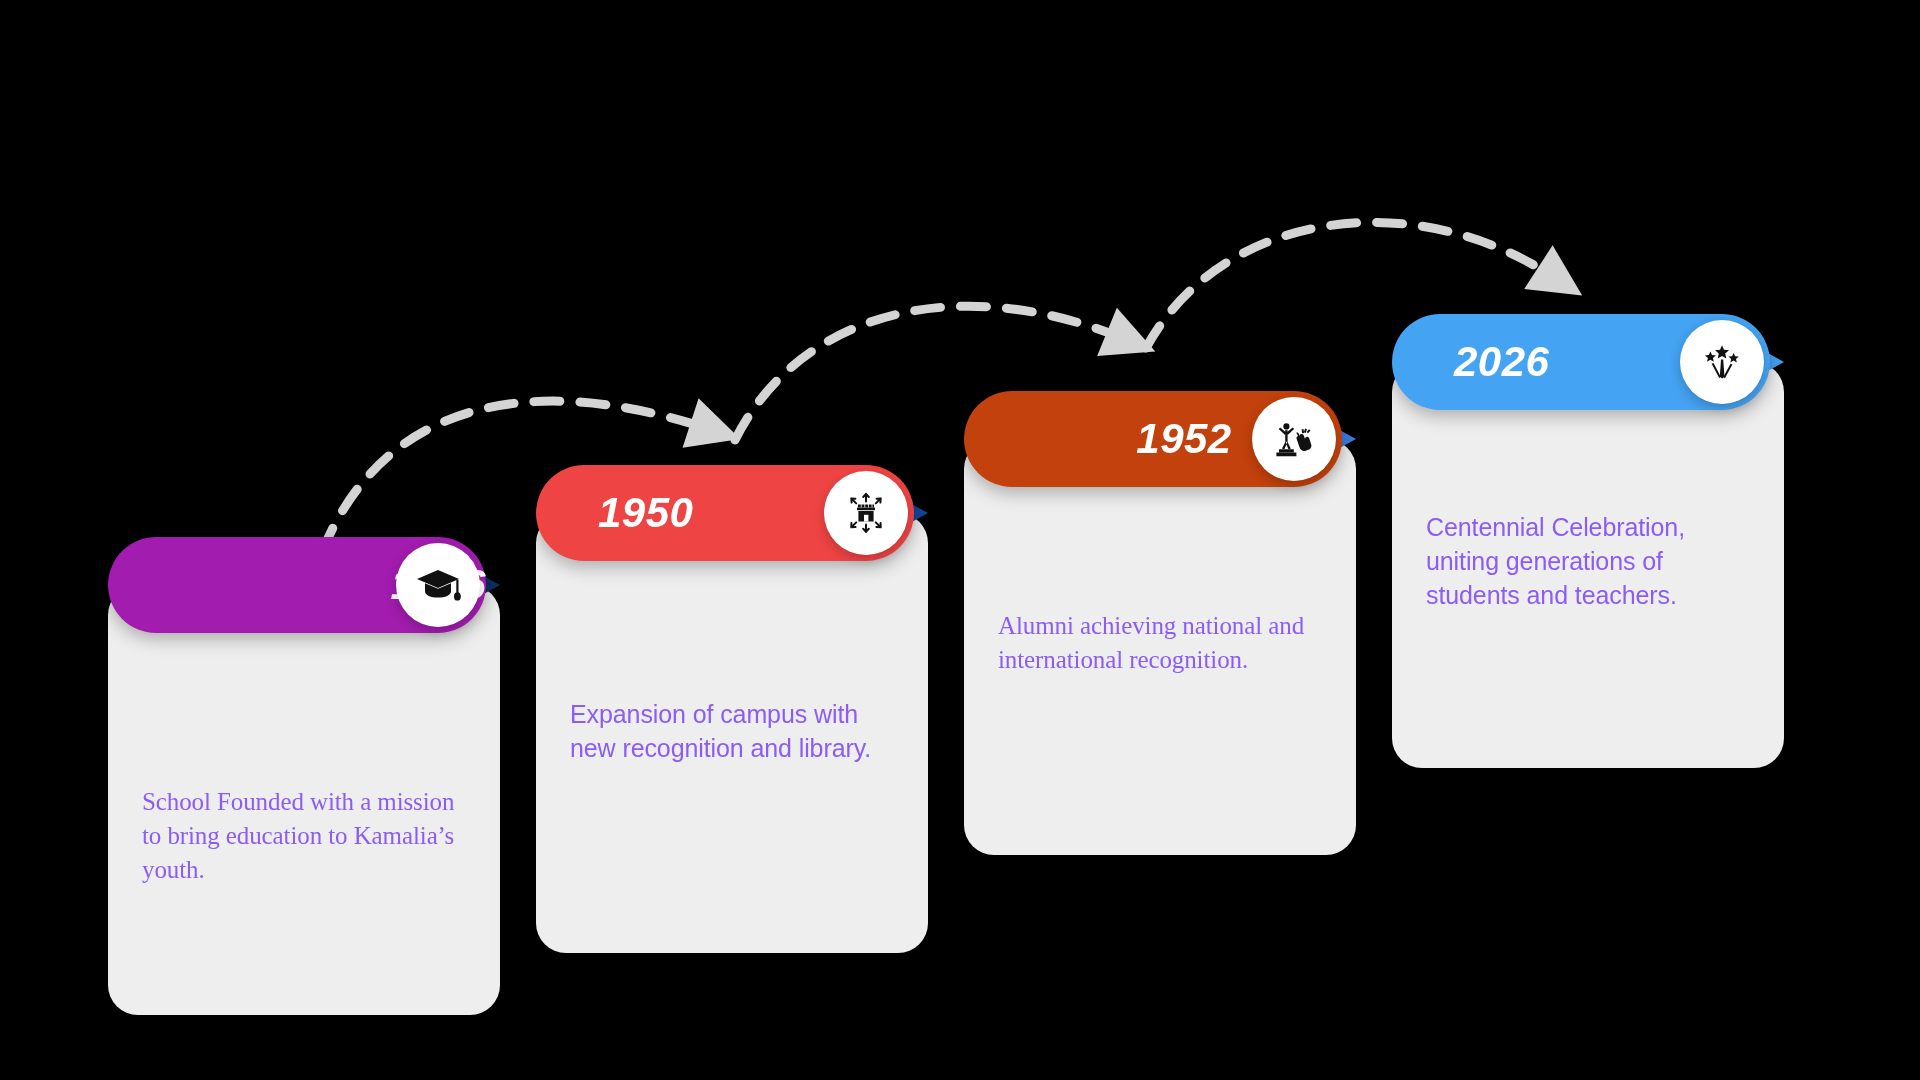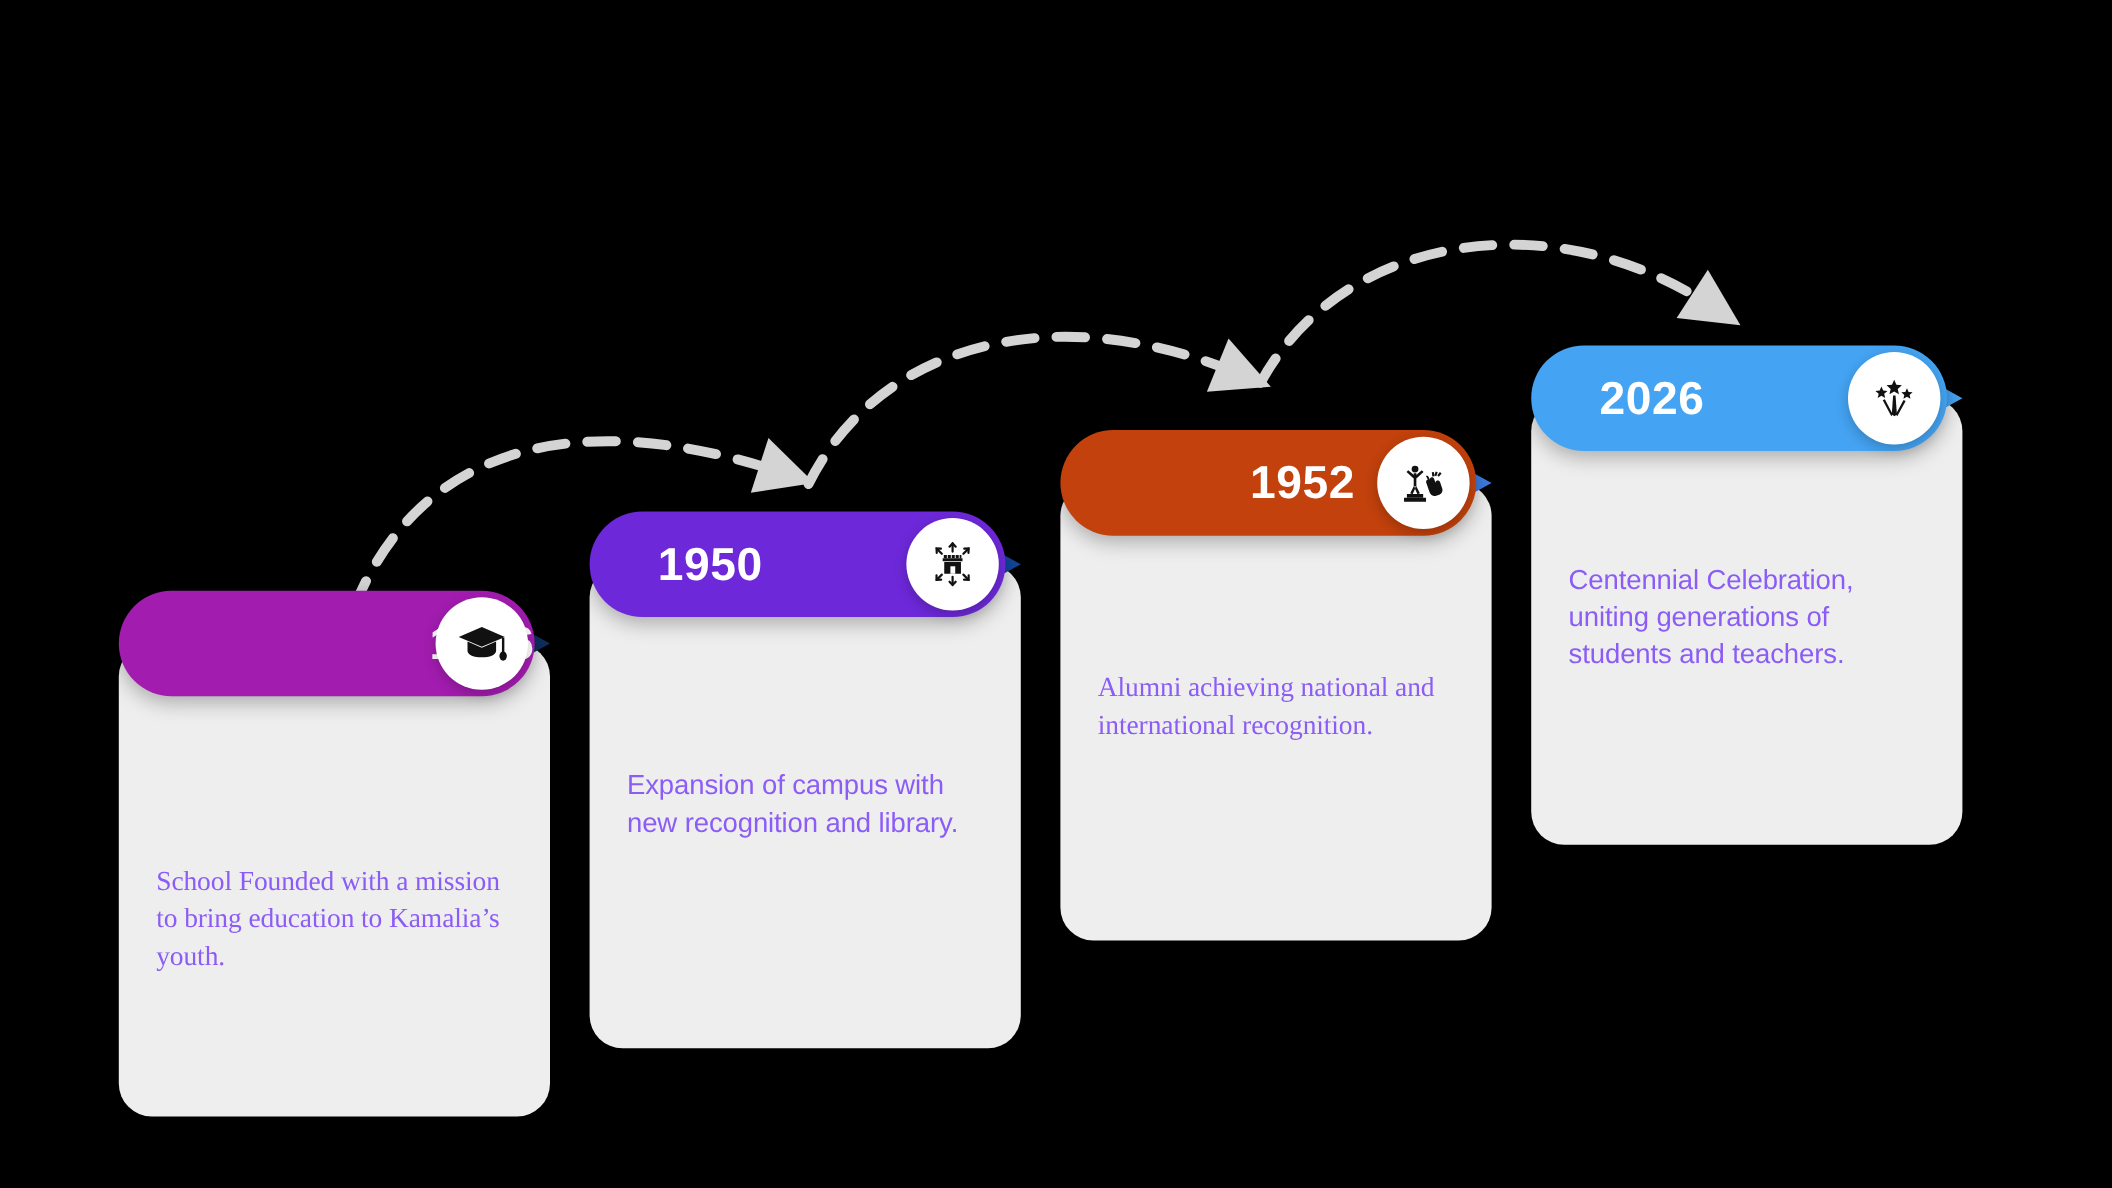--- a/index.html
+++ b/index.html
@@ -75,20 +75,21 @@
     box-shadow: 0 6px 18px rgba(0,0,0,0.28);
     display: flex;
     align-items: center;
   }
   .pill-year {
     color: #ffffff;
     font-size: 42px;
     font-weight: bold;
     letter-spacing: 0.5px;
     margin-left: 62px;
+    font-style: italic;
   }
   .icon-badge {
     position: absolute;
     top: 50%;
     transform: translateY(-50%);
     width: 84px;
     height: 84px;
     border-radius: 50%;
     background: #ffffff;
     z-index: 4;
@@ -134,21 +135,21 @@
         </svg>
       </div>
     </div>
     <div class="card-desc" style="top:248px;font-family:Liberation Serif, serif;">School Founded with a mission to bring education to Kamalia’s youth.</div>
   </div>
 
   <div class="card" style="left:536px; top:465px; width:400px;">
     <div class="card-body" style="top:48px; width:392px; height:440px;"></div>
     <div class="pill-wrap" style="left:0px;">
       <div class="pill-tail" style="left:352px; border-left-color:#11479b;"></div>
-      <div class="pill" style="width:378px; background:#6d28d9;">
+      <div class="pill" style="width:378px; background:#ef4444;">
         <span class="pill-year">1950</span>
       </div>
       <div class="icon-badge" style="left:288px;">
         <svg width="50" height="50" viewBox="0 0 50 50" aria-hidden="true">
           <g fill="#111111">
 
             <path d="M16 19.6 h18 v2.6 h-18 z"></path>
             <path d="M17 16.6 h2.8 v3 h-2.8 z M20.6 16.6 h2.8 v3 h-2.8 z M24.2 16.6 h2.8 v3 h-2.8 z M27.8 16.6 h2.8 v3 h-2.8 z M31.4 16.6 h1.6 v3 h-1.6 z"></path>
             <path d="M17.4 23 h15.2 v10.6 h-15.2 z"></path>
             <rect x="23" y="26.8" width="4.4" height="6.8" fill="#ffffff"></rect>

